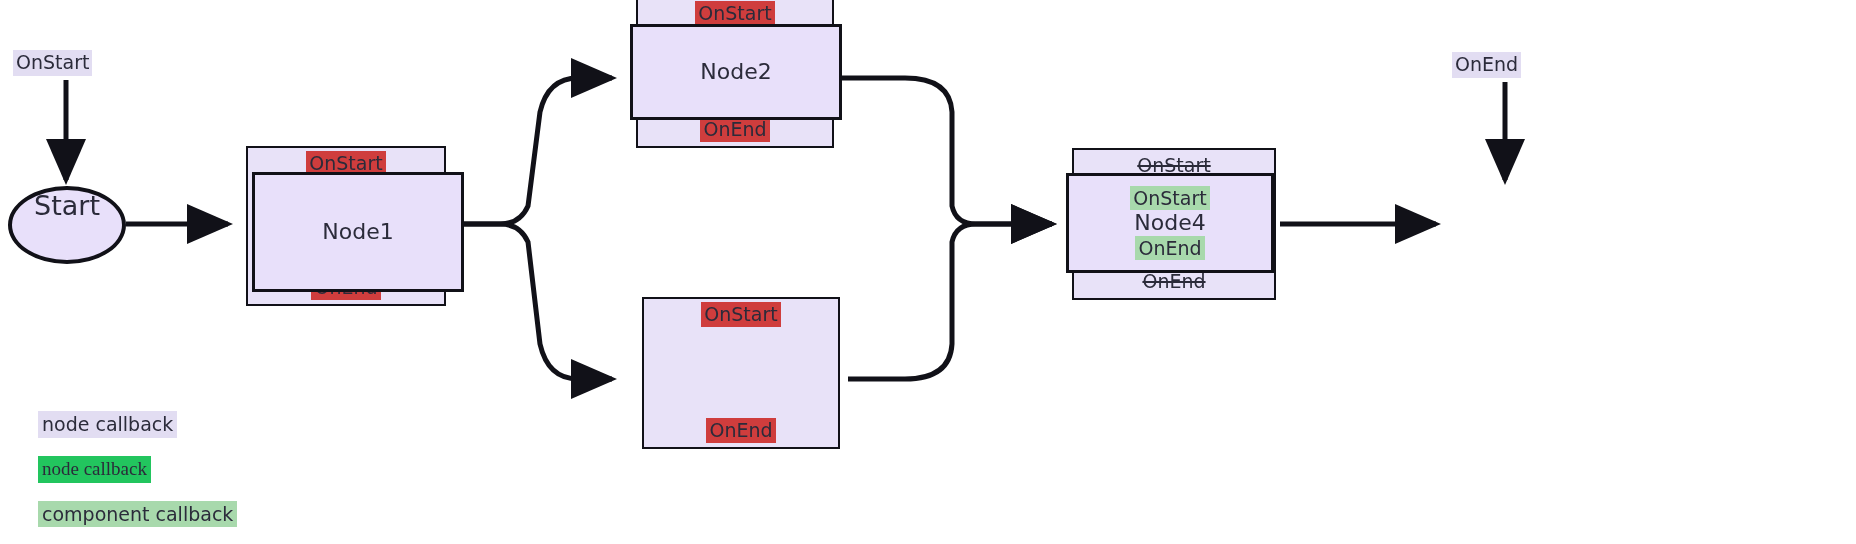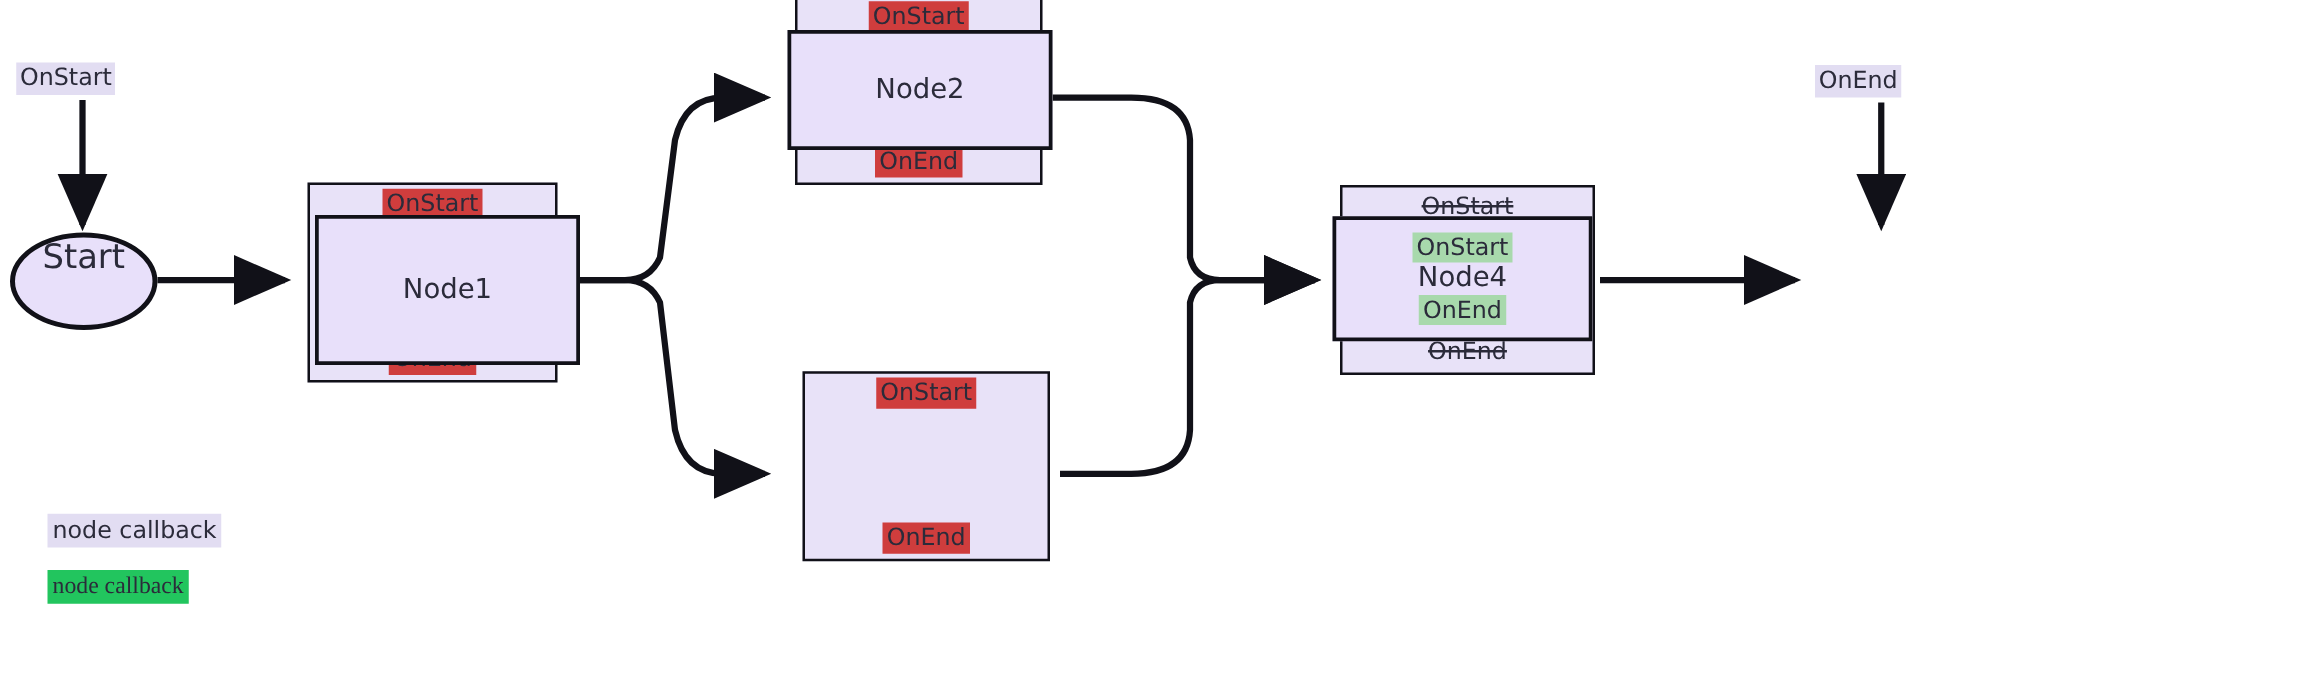--- a/index.html
+++ b/index.html
@@ -164,15 +164,18 @@
     </div>
   </div>
 
   <div class="legend">
     <div class="legend-row">
       <span class="legend-chip lg-graph">node callback</span>
     </div>
     <div class="legend-row">
       <span class="legend-chip lg-node">node callback</span>
     </div>
+    <div class="legend-row">
+      <span class="legend-chip lg-comp">component callback</span>
+    </div>
   </div>
 
 </div>
 
 </body></html>

